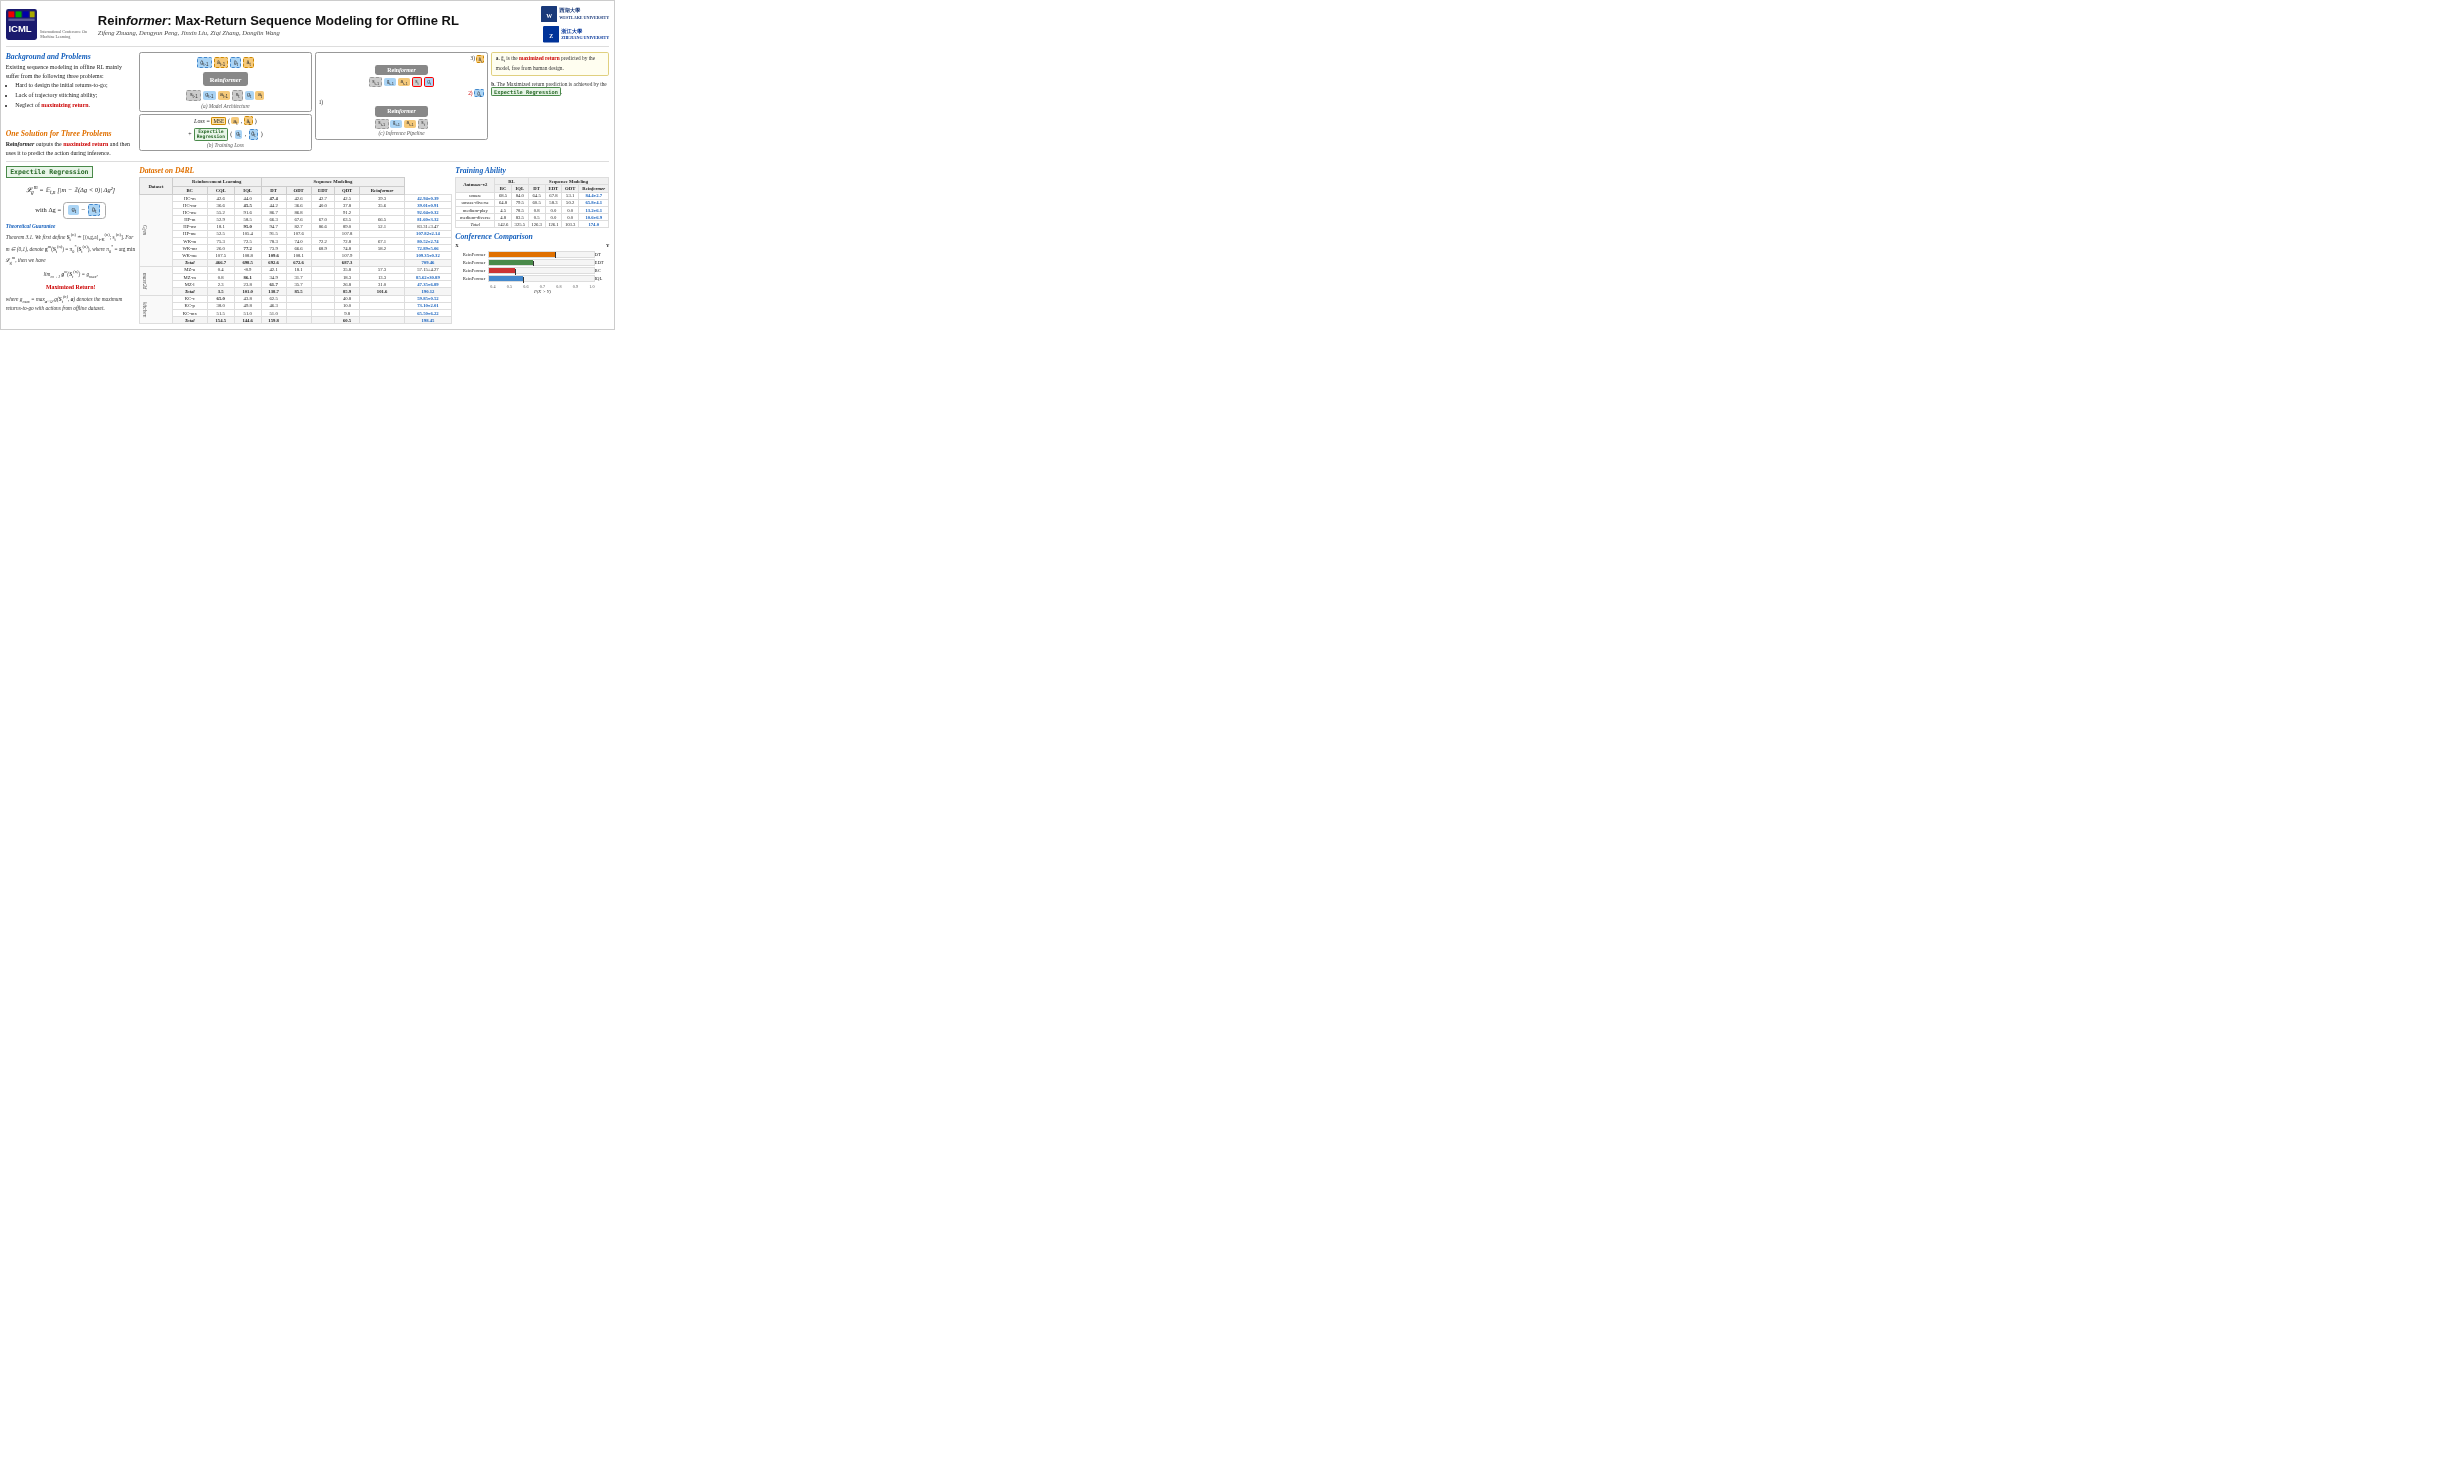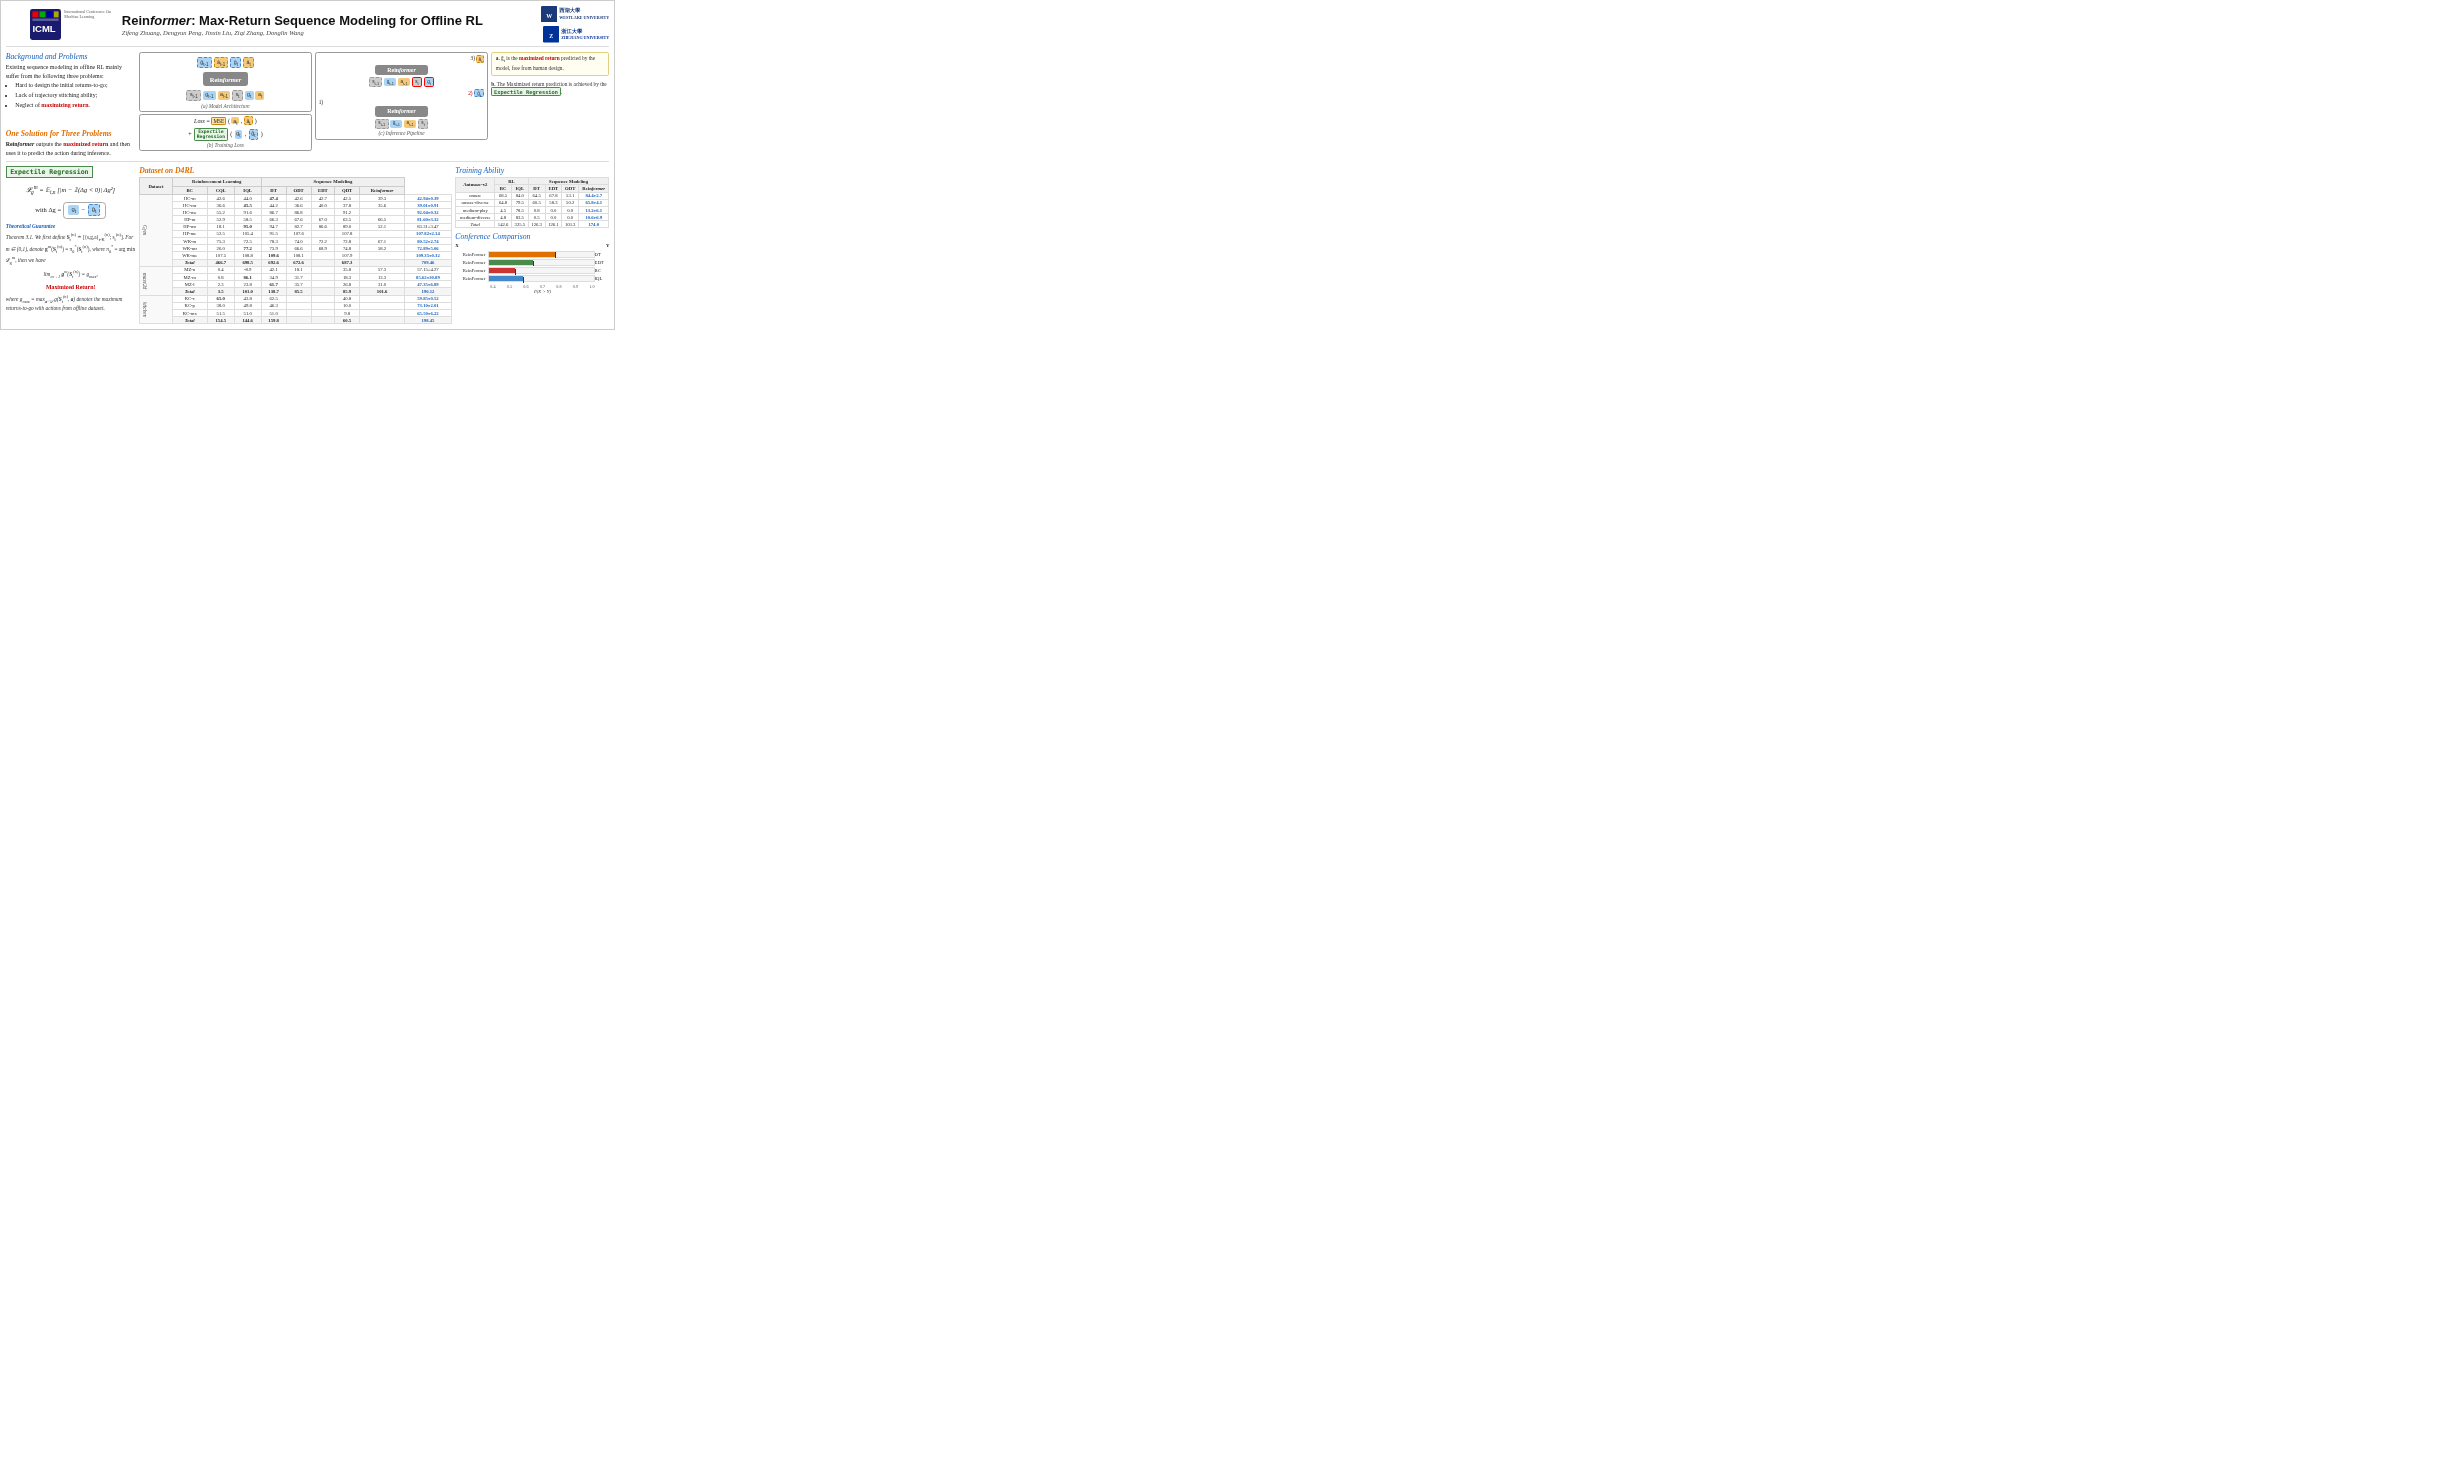--- a/index.html
+++ b/index.html
@@ -18,23 +18,22 @@
     
     .header {
       display: flex;
       align-items: center;
       border-bottom: 1.2px solid #ddd;
       padding-bottom: 3.5px;
       margin-bottom: 4.7px;
     }
     .header-logo-icml {
       display: flex;
-      align-items: flex-start;
+      align-items: flex-end;
       margin-right: 5.9px;
-      margin-left: 24px;
     }
     .icml-icon {
       width: 31px;
       height: 31px;
       margin-right: 3.5px;
     }
     .icml-subtext {
       font-size: 4.1px;
       color: #555;
       line-height: 1.3;
@@ -63,21 +62,21 @@
       display: flex;
       flex-direction: column;
       align-items: flex-end;
       gap: 2.4px;
     }
 
     
     .section-title-blue {
       color: #1560bd;
       font-style: italic;
-      font-weight: normal;
+      font-weight: bold;
       font-size: 7.7px;
       margin-bottom: 2.4px;
     }
     .section-title-orange {
       color: #e07000;
       font-style: italic;
       font-weight: bold;
       font-size: 7.7px;
       margin-bottom: 2.4px;
     }

